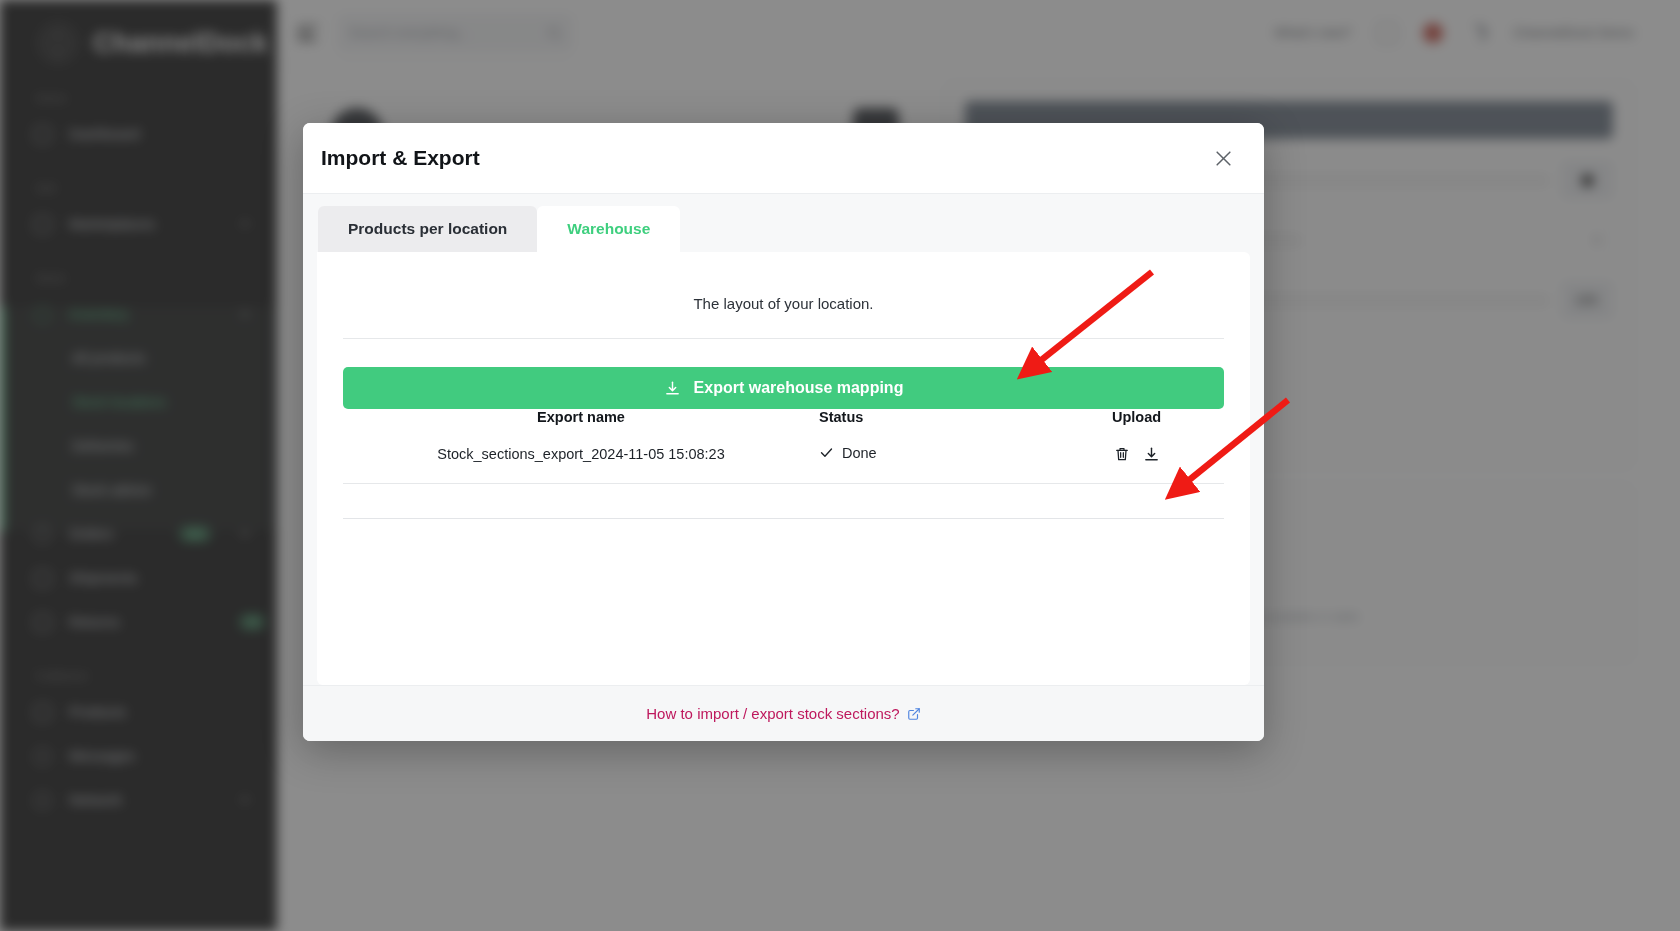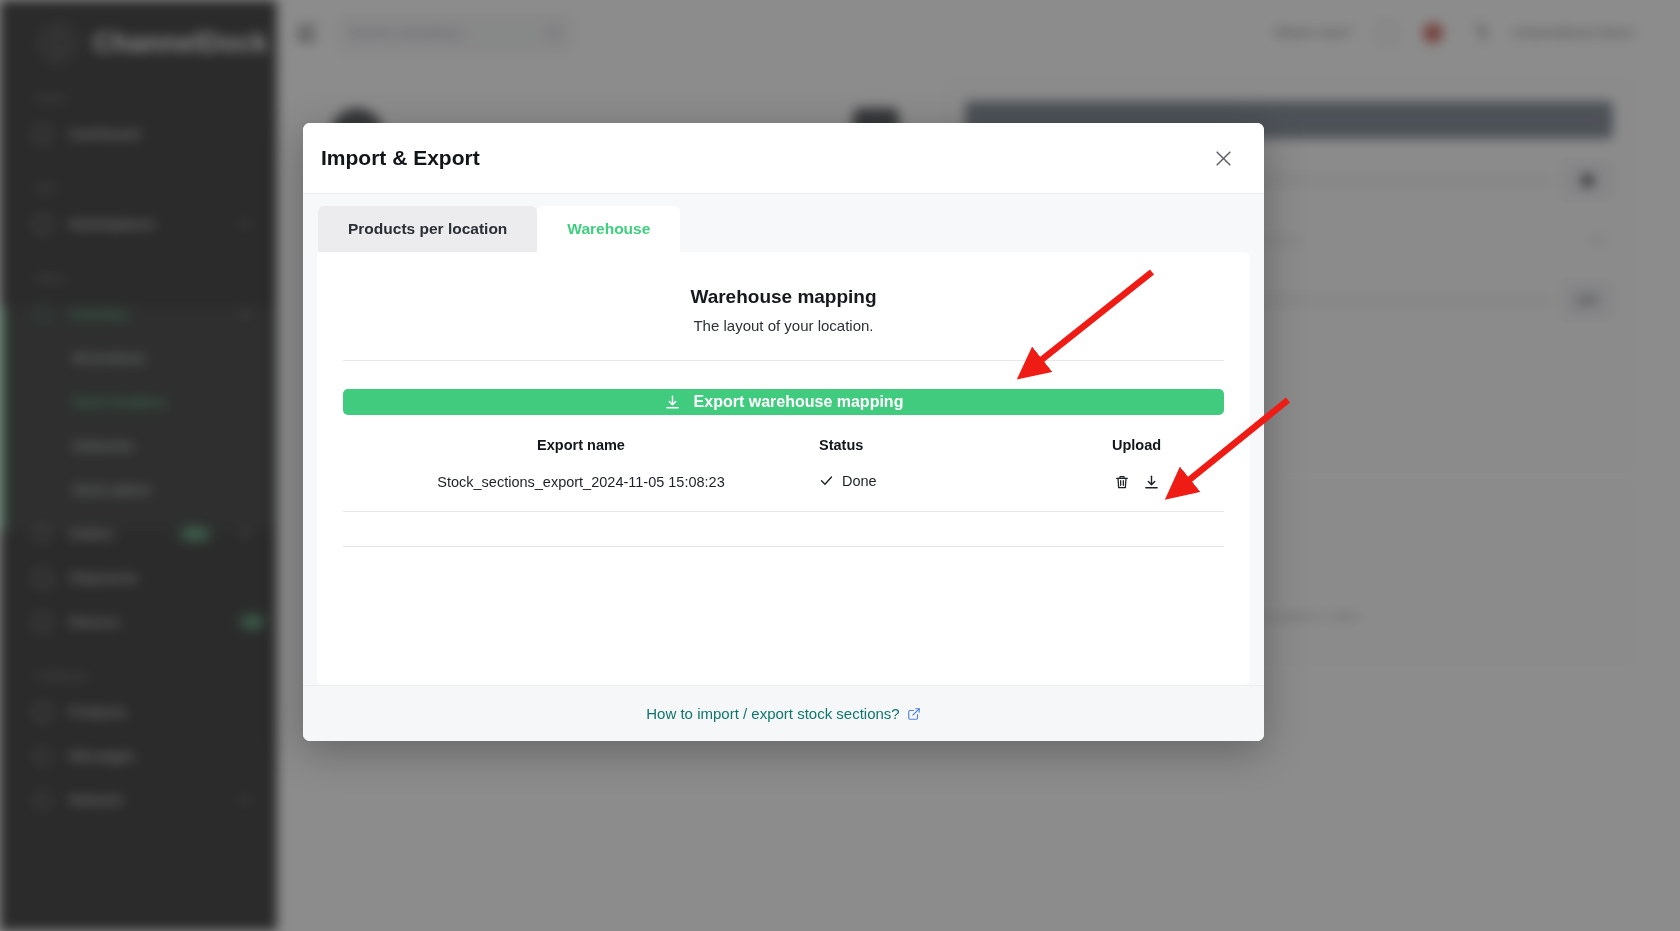--- a/index.html
+++ b/index.html
@@ -166,28 +166,28 @@
     background: #ffffff;
     border-radius: 0 6px 6px 6px;
     flex: 1;
     padding: 34px 26px 20px 26px;
     display: flex; flex-direction: column;
   }
   .panel-title { text-align: center; font-size: 19px; font-weight: 700; color: #15191e; }
   .panel-sub { text-align: center; font-size: 15px; color: #2d3239; margin-top: 9px; }
   .divider { border-top: 1px solid #e6e8ea; margin: 26px 0 0; }
   .export-btn {
-    margin-top: 28px; height: 26px;
+    margin-top: 28px; height: 42px;
     background: #41cb7f; color: #ffffff;
     border: none; border-radius: 5px;
     font-size: 16px; font-weight: 700;
     display: flex; align-items: center; justify-content: center; gap: 13px;
     cursor: pointer; font-family: "Liberation Sans", sans-serif;
   }
-  .exp-table { margin-top: 22px; width: 100%; }
+  .exp-table { width: 100%; }
   .exp-row { display: flex; align-items: center; }
   .exp-head { font-size: 14.5px; font-weight: 700; color: #13171c; padding-bottom: 18px; }
   .exp-cell-name { flex: 1; text-align: center; }
   .exp-cell-status { width: 230px; text-align: left; }
   .exp-cell-actions { width: 175px; text-align: center; }
   .exp-body { font-size: 14.5px; color: #1d2228; padding-bottom: 18px; border-bottom: 1px solid #e6e8ea; }
   .status-cell { display: inline-flex; align-items: center; gap: 8px; }
   .actions-cell { display: inline-flex; align-items: center; gap: 8px; }
   .act-ico { width: 22px; height: 22px; display: inline-flex; align-items: center; justify-content: center; color: #1d2228; cursor: pointer; }
   .mid-divider { border-top: 1px solid #e3e5e8; margin: 34px 0 0; }
@@ -199,21 +199,21 @@
     font-size: 16px; font-weight: 700; color: #1d2228;
     cursor: pointer;
   }
   .modal-footer {
     height: 56px; flex: none;
     background: #f6f7f8;
     display: flex; align-items: center; justify-content: center;
     border-top: 1px solid #eceef0;
   }
   .footer-link {
-    font-size: 15px; color: #0f766e; text-decoration: none;
+    font-size: 15px; color: #be185d; text-decoration: none;
     display: inline-flex; align-items: center; gap: 7px; cursor: pointer;
   }
 
   
   .arrows { position: absolute; inset: 0; pointer-events: none; }
 </style>
 </head>
 <body>
 
 <div id="app">
@@ -370,21 +370,20 @@
 
     <div class="modal-body">
 
       <div class="tabs">
         <div class="tab inactive">Products per location</div>
         <div class="tab active">Warehouse</div>
       </div>
 
       <div class="tab-panel">
 
-        <div class="panel-title">Warehouse mapping</div>
         <div class="panel-sub">The layout of your location.</div>
         <div class="divider"></div>
 
         <button class="export-btn">
           <svg width="17" height="17" viewBox="0 0 24 24" fill="none" stroke="#ffffff" stroke-width="2" stroke-linecap="round" stroke-linejoin="round">
             <path d="M12 3v11"></path>
               <path d="M7.5 10.5L12 15l4.5-4.5"></path>
               <path d="M4 19.5h16"></path>
           </svg>
           <span>Export warehouse mapping</span>

